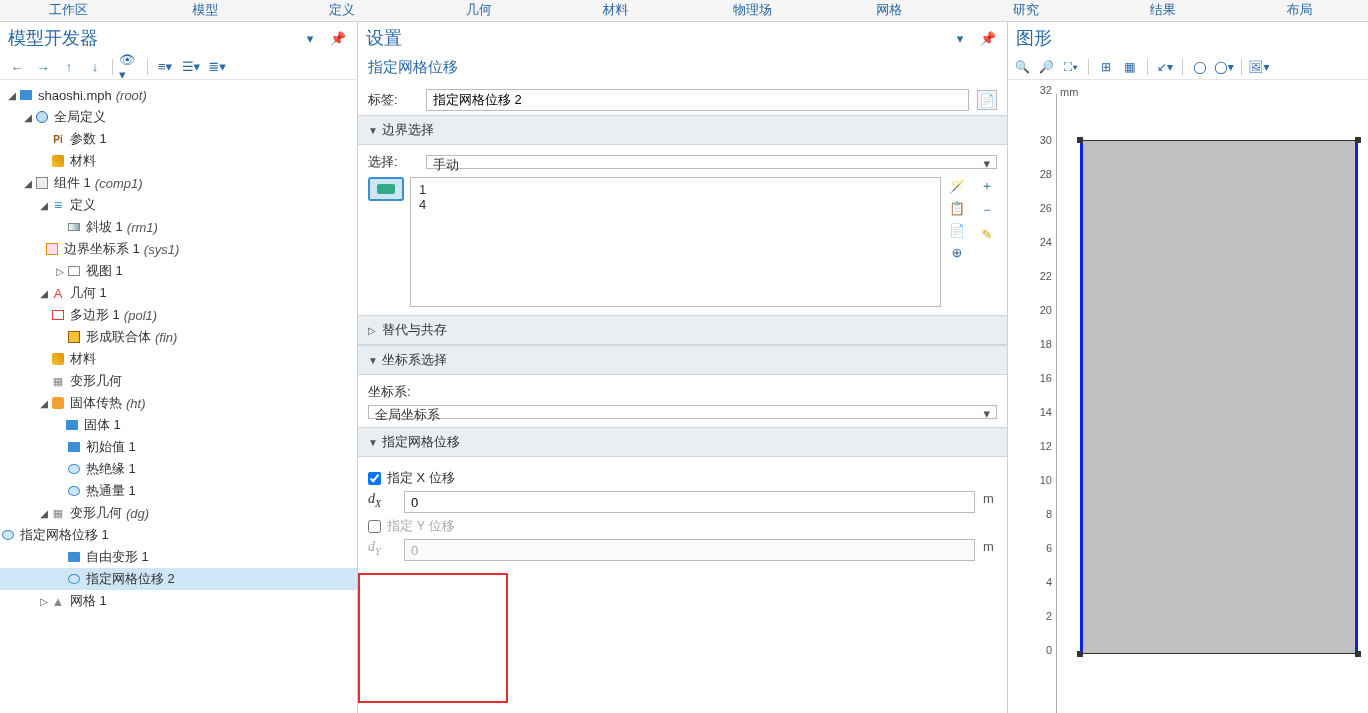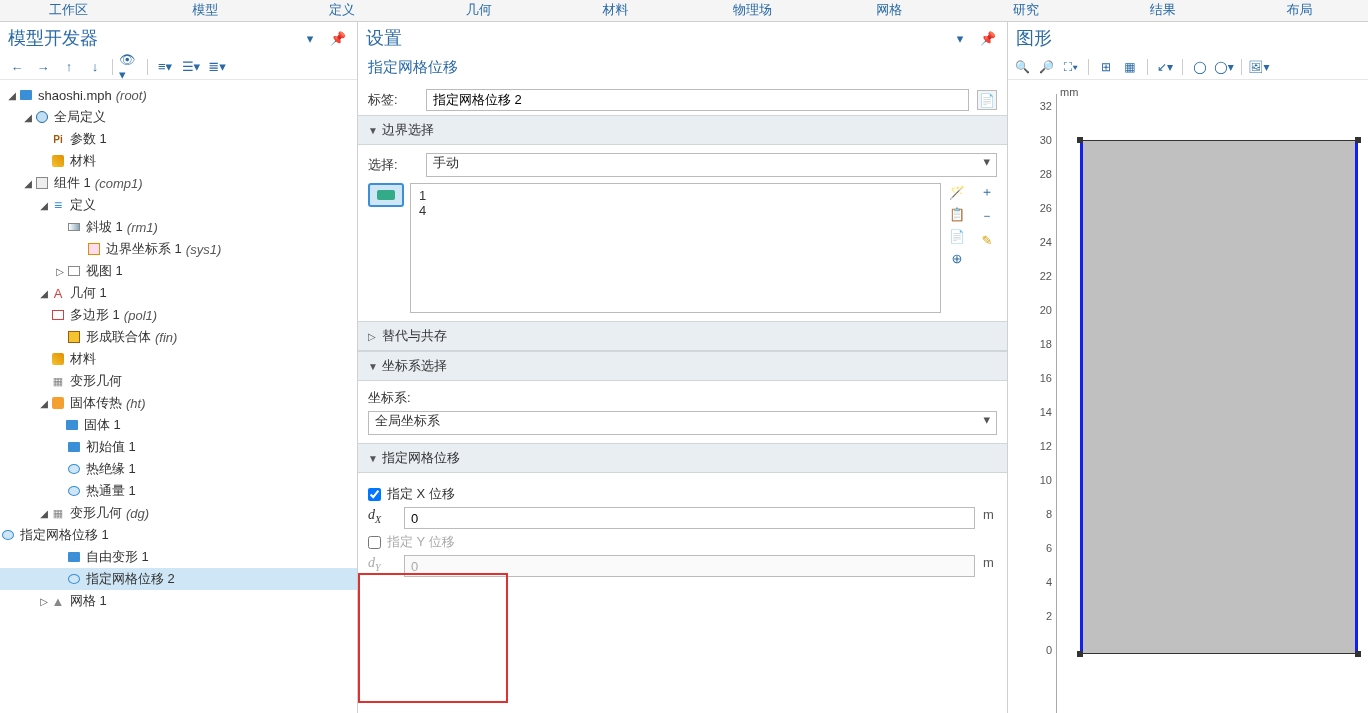--- a/index.html
+++ b/index.html
@@ -41,21 +41,21 @@
   
   .settings-sub { font-size: 15px; color: #2a6aa6; padding: 4px 10px 8px; }
   .sec-row { display:flex; align-items:center; gap:8px; padding:4px 10px; }
   .sec-label { width:50px; }
   .sec-input { flex:1; border:1px solid #bbb; height:22px; padding:0 6px; font-size:13px; }
   .sec-btn { width:20px; height:20px; border:1px solid #bbb; background:#f4f4f4; display:inline-flex; align-items:center; justify-content:center; cursor:pointer; }
   .section-hdr { background: #e8eef2; border-top:1px solid #d0d7dc; border-bottom:1px solid #d0d7dc; padding:5px 10px; display:flex; align-items:center; cursor:pointer; }
   .section-hdr .arrow { width:14px; font-size:10px; color:#555; }
   .section-body { padding:8px 10px; }
   .sel-row { display:flex; align-items:center; gap:8px; margin-bottom:6px; }
-  .sel-select { flex:1; border:1px solid #bbb; height:24px; padding:0 6px; background:#fff; font-size:13px; text-align:left; position:relative; }
+  .sel-select { flex:1; border:1px solid #bbb; height:14px; padding:0 6px; background:#fff; font-size:13px; text-align:left; position:relative; }
   .sel-select:after { content:"▾"; position:absolute; right:6px; color:#555; }
   .sel-box-wrap { display:flex; gap:6px; }
   .sel-toggle { width:36px; height:24px; border:2px solid #3a8fd6; border-radius:3px; background:#cfe6f7; display:flex; align-items:center; justify-content:center; cursor:pointer; }
   .sel-toggle .sw { width:18px; height:10px; background:#3a8; border-radius:2px; position:relative; }
   .sel-list { flex:1; border:1px solid #bbb; height:130px; padding:4px 8px; font-size:13px; overflow:auto; }
   .side-btns { width:24px; display:flex; flex-direction:column; gap:4px; }
   .side-col2 { width:20px; display:flex; flex-direction:column; gap:6px; align-items:center; color:#2a6aa6; font-size:13px; }
   .mini-btn { width:20px; height:18px; color:#2a6aa6; display:flex; align-items:center; justify-content:center; cursor:pointer; }
   .form-row { display:flex; align-items:flex-start; gap:8px; margin:4px 0; }
   .form-row label { display:flex; align-items:center; gap:6px; }
@@ -155,21 +155,21 @@
           <span class="ticon ic-def">≡</span>
         <span class="tlabel">定义</span>
       </div>
       <div class="tree-row" style="padding-left:66px">
         <span class="ticon">
             <span class="ic-ramp"></span>
           </span>
         <span class="tlabel">斜坡 1</span>
         <span class="tsuffix">(rm1)</span>
       </div>
-      <div class="tree-row" style="padding-left:86px">
+      <div class="tree-row" style="padding-left:44px">
         <span class="ticon">
             <span class="ic-sys"></span>
           </span>
         <span class="tlabel">边界坐标系 1</span>
         <span class="tsuffix">(sys1)</span>
       </div>
       <div class="tree-row" style="padding-left:54px">
         <span class="tw">▷</span>
           <span class="ticon">
             <span class="ic-view"></span>
@@ -376,21 +376,21 @@
       <span class="gfx-btn">↙▾</span>
       <span class="gfx-sep"></span>
       <span class="gfx-btn">◯</span>
       <span class="gfx-btn">◯▾</span>
       <span class="gfx-sep"></span>
       <span class="gfx-btn">🖼▾</span>
     </div>
     <div class="gfx-canvas">
       <div class="gfx-unit" style="left:52px; top:6px;">mm</div>
 
-      <div class="gfx-tick" style="right:calc(100% - 44px); top:20px;margin-left:12px;">32</div>
+      <div class="gfx-tick" style="right:calc(100% - 44px); top:4px;margin-left:12px;">32</div>
       <div class="gfx-tick" style="right:calc(100% - 44px); top:54px;">30</div>
       <div class="gfx-tick" style="right:calc(100% - 44px); top:88px;">28</div>
       <div class="gfx-tick" style="right:calc(100% - 44px); top:122px;">26</div>
       <div class="gfx-tick" style="right:calc(100% - 44px); top:156px;">24</div>
       <div class="gfx-tick" style="right:calc(100% - 44px); top:190px;">22</div>
       <div class="gfx-tick" style="right:calc(100% - 44px); top:224px;">20</div>
       <div class="gfx-tick" style="right:calc(100% - 44px); top:258px;">18</div>
       <div class="gfx-tick" style="right:calc(100% - 44px); top:292px;">16</div>
       <div class="gfx-tick" style="right:calc(100% - 44px); top:326px;">14</div>
       <div class="gfx-tick" style="right:calc(100% - 44px); top:360px;">12</div>

